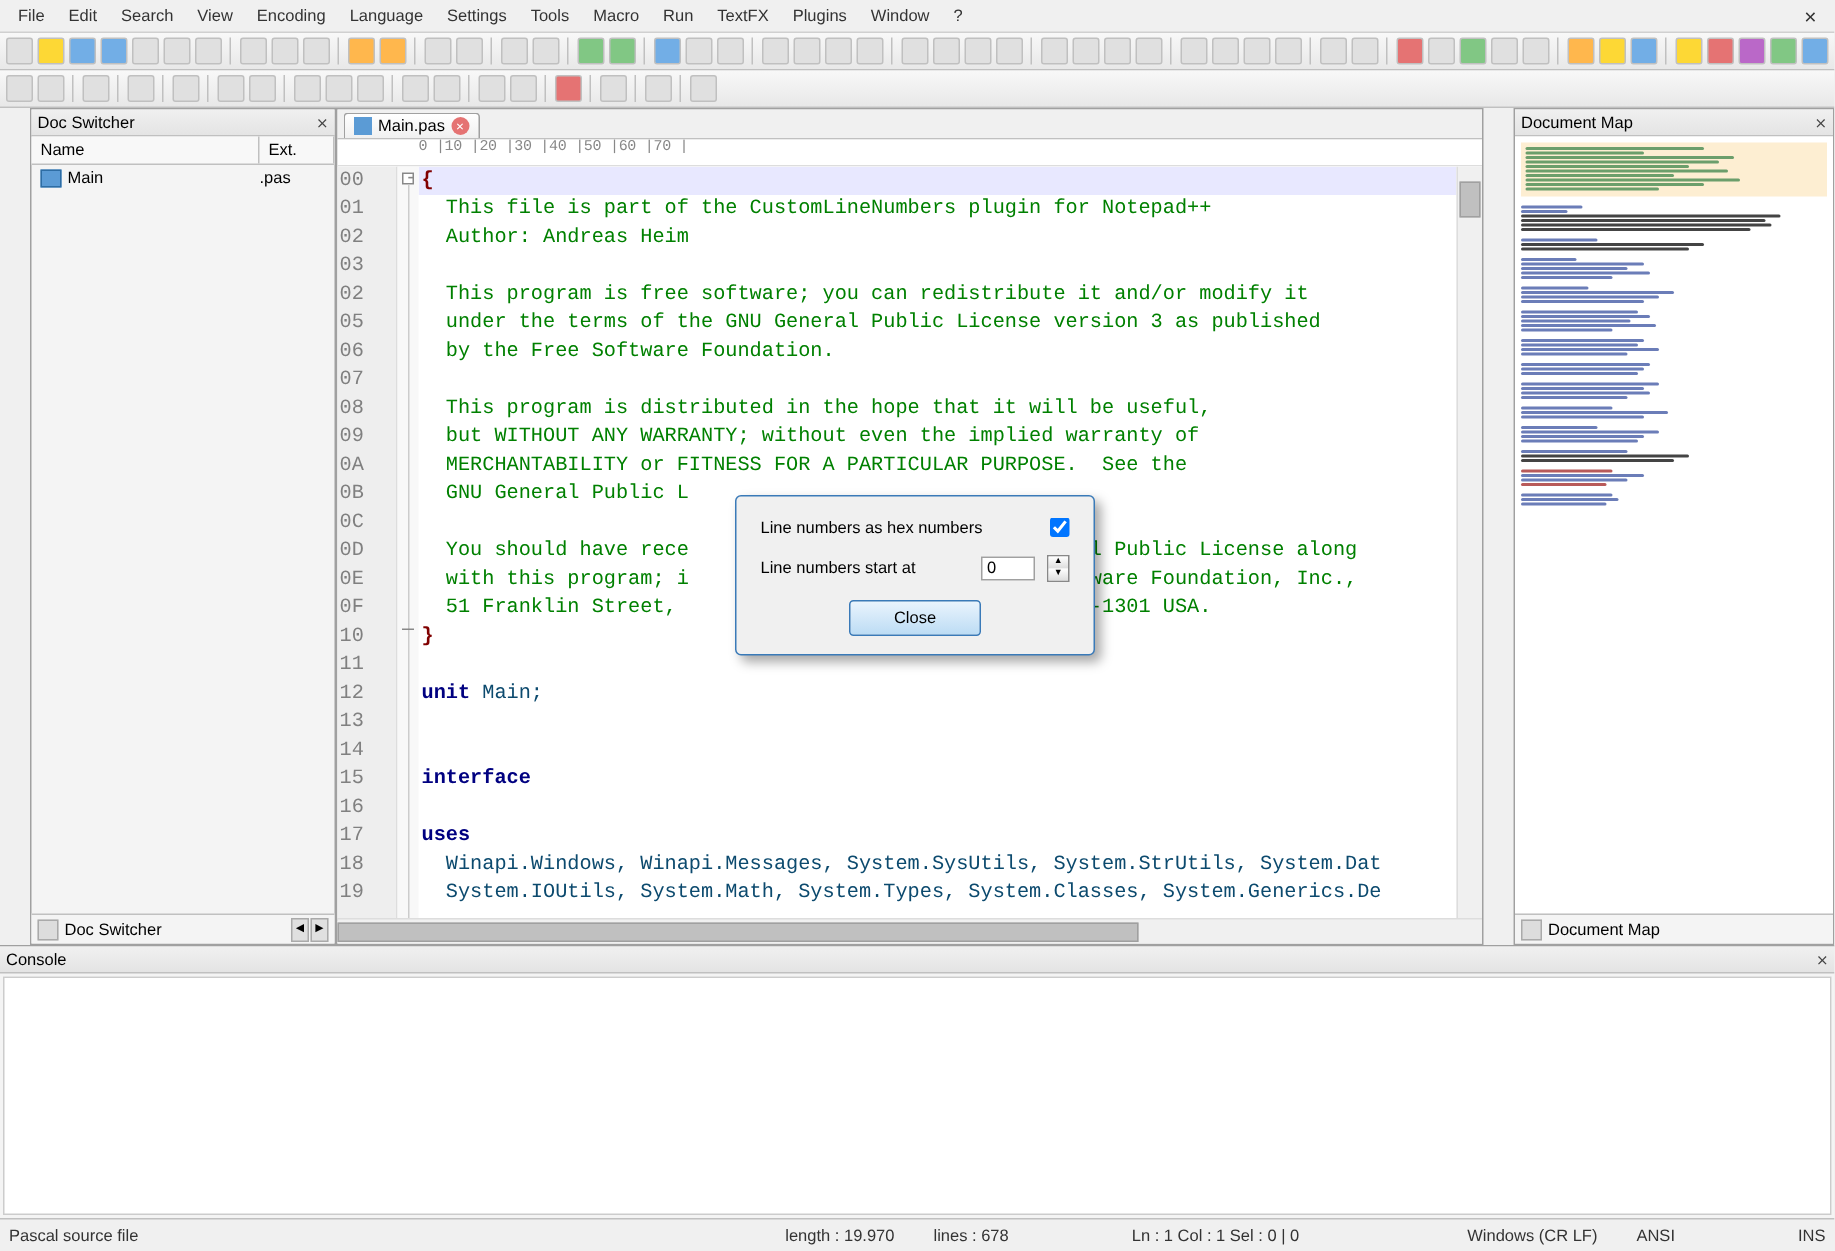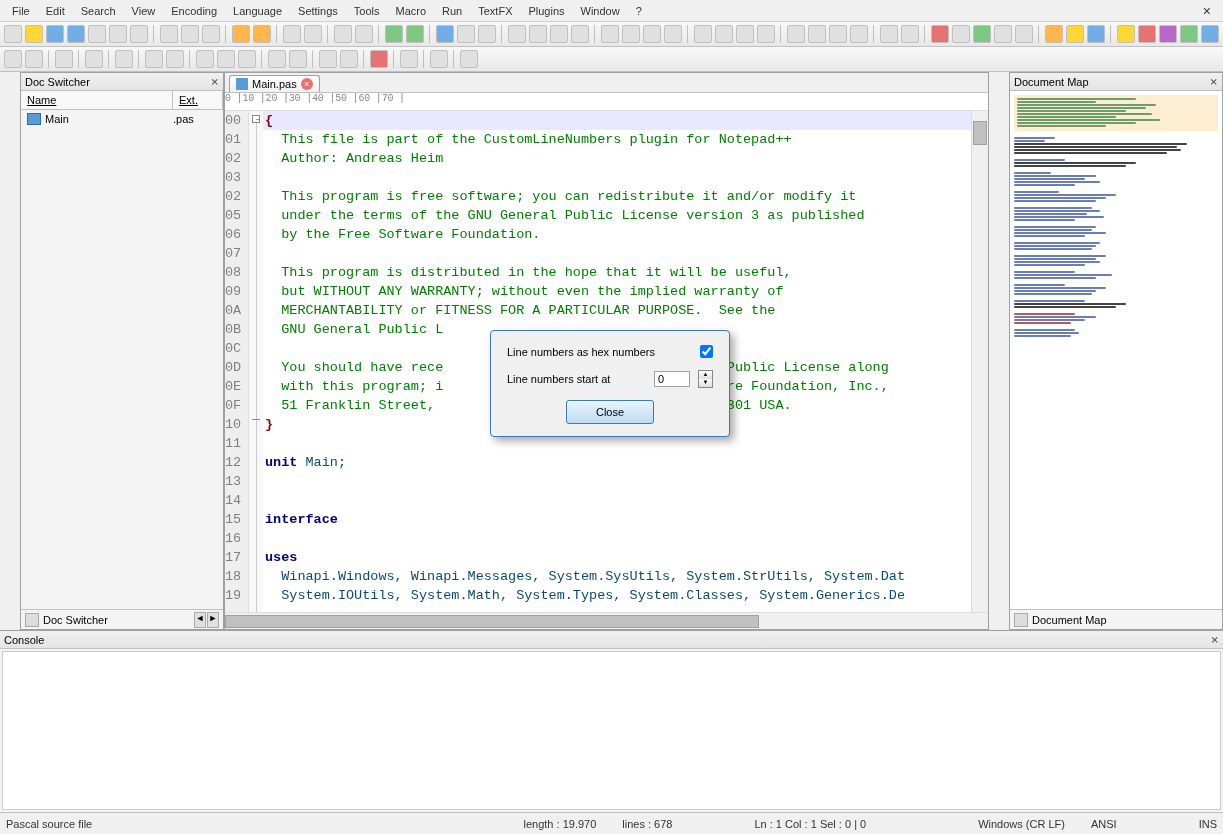--- a/index.html
+++ b/index.html
@@ -9,34 +9,34 @@
 .close-app { margin-left: auto; padding: 0 6px; color: #666; font-size: 14px; cursor: pointer;}
 .toolbar { background: linear-gradient(#f8f8f8, #e8e8e8); border-bottom: 1px solid #c0c0c0; display: flex; align-items: center; height: 25px; padding: 2px 4px; gap: 3px; }
 .toolbar .tbtn { width: 18px; height: 18px; background: #e0e0e0; border: 1px solid #c0c0c0; border-radius: 2px; display:inline-block; flex-shrink:0;}
 .toolbar .sep { width: 2px; height: 18px; border-left: 1px solid #c0c0c0; margin: 0 2px; flex-shrink:0;}
 .tbtn.blue{background:#72aee6;} .tbtn.yel{background:#fdd835;} .tbtn.grn{background:#81c784;} .tbtn.orng{background:#ffb74d;} .tbtn.red{background:#e57373;} .tbtn.prp{background:#ba68c8;}
 .workarea { flex: 1; display: flex; overflow: hidden; }
 .panel { background: #f4f4f4; border: 1px solid #a0a0a0; display: flex; flex-direction: column; margin-left: 20px; }
 .panel-header { background: linear-gradient(#f0f0f0, #e4e4e4); border-bottom: 1px solid #c0c0c0; padding: 2px 4px; display: flex; align-items: center; height: 18px; }
 .panel-header .close { margin-left: auto; font-size: 10px; color: #444; cursor:pointer;}
 .doc-switcher { width: 204px; }
-.ds-cols { display: flex; border-bottom: 1px solid #c0c0c0; background:#f8f8f8;text-decoration:underline; }
+.ds-cols { display: flex; border-bottom: 1px solid #c0c0c0; background:#f8f8f8; }
 .ds-cols div { padding: 3px 6px; border-right: 1px solid #c0c0c0; font-size:11px; }
 .ds-cols .c1{flex:1;} .ds-cols .c2{width:50px;}
 .ds-row { display: flex; padding: 3px 6px; }
 .ds-row .ic{width:14px;height:12px;background:#5b9bd5;margin-right:4px;border:1px solid #2e6da4;}
 .ds-row .n{flex:1;} .ds-row .e{width:44px;}
 .editor-col { flex: 1; display: flex; flex-direction: column; border:1px solid #a0a0a0;}
 .tab-bar { background: #f0f0f0; display: flex; height: 20px; border-bottom:1px solid #c0c0c0; align-items:flex-end; padding-left:4px;}
 .tab { background: linear-gradient(#fff,#f0f0f0); border: 1px solid #a0a0a0; border-bottom:none; padding: 2px 6px; display:flex; align-items:center; gap:4px; border-radius:3px 3px 0 0;}
 .tab .ic{width:12px;height:12px;background:#5b9bd5;}
 .tab .x{width:12px;height:12px;background:#e57373;border-radius:50%;color:#fff;font-size:9px;text-align:center;line-height:12px;cursor:pointer;}
-.ruler { height:18px; background:#fff; border-bottom:1px solid #ddd; font-family:"Courier New",monospace; font-size:10px; color:#888; white-space:nowrap; overflow:hidden; letter-spacing:-0.2px;}
+.ruler { height:18px; background:#fff; border-bottom:1px solid #ddd; font-family:"Courier New",monospace; font-size:10px; color:#888; padding-left:54px; white-space:nowrap; overflow:hidden; letter-spacing:-0.2px;}
 .code-area { flex:1; display:flex; background:#fff; overflow:hidden; font-family:"Courier New",monospace; font-size:13.5px; position:relative;}
-.gutter { width:24px; background:#eeeeee; color:#808080; text-align:center; padding-right:20px; line-height:19px; border-right:1px solid #ddd;}
+.gutter { width:40px; background:#eeeeee; color:#808080; text-align:center; padding-right:20px; line-height:19px; border-right:1px solid #ddd;}
 .fold { width:14px; background:#f8f8f8; position:relative;}
 .fold .m1{position:absolute;top:4px;left:3px;width:8px;height:8px;border:1px solid #888;background:#fff;}
 .fold .m1::after{content:"-";position:absolute;top:-4px;left:1px;color:#888;}
 .fold .line{position:absolute;top:12px;left:7px;width:1px;bottom:0;background:#ccc;}
 .fold .m2{position:absolute;top:308px;left:3px;width:8px;height:1px;background:#888;}
 .code-lines { flex:1; line-height:19px; white-space:pre; overflow:hidden; padding-left:2px;}
 .code-lines .hl{background:#e8e8ff;display:block;margin-left:-2px;padding-left:2px;}
 .c-brace{font-weight:bold;color:#800000;}
 .c-cmt{color:#008000;}
 .c-kw{color:#000080;font-weight:bold;}

